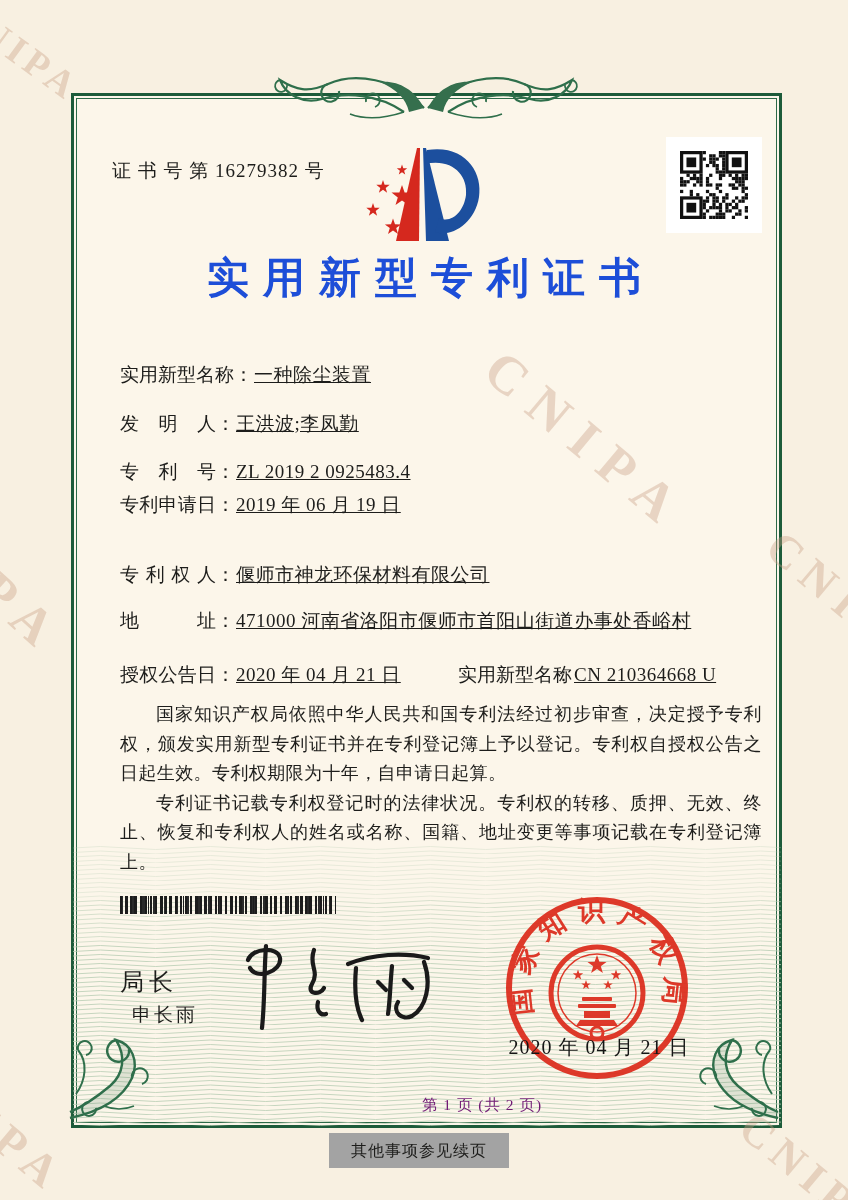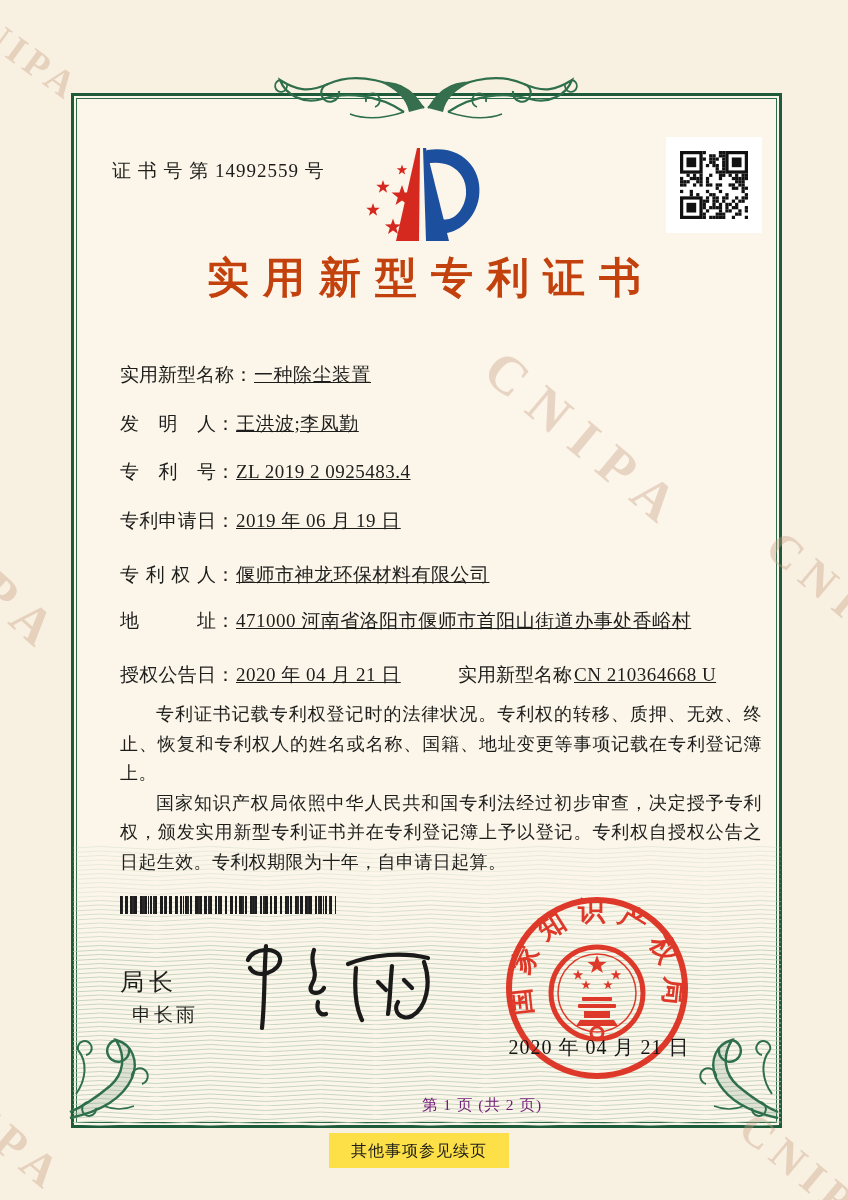--- a/index.html
+++ b/index.html
@@ -23,21 +23,21 @@
   .waves{position:absolute;left:73px;top:845px;z-index:2;}
   .orn-top{position:absolute;left:246px;top:62px;z-index:3;}
   .orn-corner{position:absolute;z-index:3;}
   .orn-corner.bl{left:64px;top:1014px;}
   .orn-corner.br{left:672px;top:1014px;transform:scaleX(-1);}
   .cert-no{position:absolute;left:112px;top:158px;font-size:19px;letter-spacing:1px;z-index:4;}
   .logo{position:absolute;left:355px;top:140px;z-index:4;}
   .qr-box{position:absolute;left:666px;top:137px;width:96px;height:96px;background:#ffffff;z-index:4;}
   .qr-box svg{position:absolute;left:14px;top:14px;}
   .title{position:absolute;left:0;width:848px;top:250px;text-align:center;font-size:42px;
-    font-weight:700;letter-spacing:14px;text-indent:14px;color:#c2410c;z-index:4;}
+    font-weight:700;letter-spacing:14px;text-indent:14px;color:#1d4ed8;z-index:4;}
   .fields{position:absolute;left:120px;top:362px;width:640px;font-size:19px;z-index:4;}
   .frow{position:absolute;left:0;white-space:nowrap;}
   .flabel{display:inline-block;width:96px;text-align:justify;text-align-last:justify;vertical-align:bottom;}
   .frow.wide .flabel{width:auto;text-align:left;text-align-last:auto;}
   .fcolon{display:inline-block;width:20px;}
   .fvalue{letter-spacing:0.5px;text-decoration:underline;}
   .grant2{position:absolute;left:338px;top:0;white-space:nowrap;}
   .body-text{position:absolute;left:120px;top:700px;width:642px;font-size:18px;
     line-height:29.5px;letter-spacing:0.4px;z-index:4;text-align:justify;}
   .body-text p{margin:0;text-indent:2em;}
@@ -48,21 +48,21 @@
       repeating-linear-gradient(90deg,#2a2a2a 0 3px,rgba(0,0,0,0) 3px 11px);}
   .signer-title{position:absolute;left:120px;top:966px;font-size:24px;letter-spacing:5px;z-index:4;}
   .signer-name{position:absolute;left:120px;top:1002px;font-size:19px;letter-spacing:3px;z-index:4;margin-left:12px;}
   .signature{position:absolute;left:228px;top:936px;z-index:6;}
   .seal{position:absolute;left:494px;top:885px;z-index:5;}
   .seal-date{position:absolute;left:497px;top:1034px;width:204px;text-align:center;
     font-size:20px;color:#151515;letter-spacing:1px;z-index:7;white-space:nowrap;}
   .page-num{position:absolute;left:71px;top:1095px;width:822px;text-align:center;
     font-size:15.5px;letter-spacing:1px;z-index:4;color:#701a75;}
   .note-box{position:absolute;left:329px;top:1133px;width:180px;height:35px;line-height:35px;
-    background:#fde047;text-align:center;font-size:16px;letter-spacing:1px;z-index:4;}
+    background:#a3a3a3;text-align:center;font-size:16px;letter-spacing:1px;z-index:4;}
 </style>
 </head>
 <body>
 
 <div class="page">
 
   <span class="wm" style="left:-30px;top:-12px;font-size:38px;letter-spacing:6px;transform:rotate(36deg);">CNIPA</span>
   <span class="wm" style="left:512px;top:338px;font-size:54px;letter-spacing:16px;transform:rotate(40deg);">CNIPA</span>
   <span class="wm" style="left:-95px;top:468px;font-size:52px;letter-spacing:14px;transform:rotate(42deg);">CNIPA</span>
   <span class="wm" style="left:790px;top:520px;font-size:46px;letter-spacing:10px;transform:rotate(40deg);">CNIPA</span>
@@ -111,21 +111,21 @@
       <path d="M6,104 C34,98 58,86 68,64 C75,47 68,30 52,26 C62,42 60,60 46,72 C34,82 20,92 6,98" fill="#3a7453" fill-opacity="0.15"></path>
       <path d="M52,26 a11,11 0 1 0 13,9"></path>
       <path d="M68,64 a8,8 0 1 1 10,6" stroke-width="2"></path>
       <path d="M24,88 a7,7 0 1 0 8,6" stroke-width="2"></path>
       <path d="M14,36 C24,48 22,66 12,80" stroke-width="2"></path>
       <path d="M14,36 a7,7 0 1 1 8,5" stroke-width="2"></path>
       <path d="M40,92 C50,96 60,96 70,92" stroke-width="1.6"></path>
     </g>
   </svg>
 
-  <div class="cert-no">证 书 号 第 14992559 号</div>
+  <div class="cert-no">证 书 号 第 16279382 号</div>
 
   <svg class="logo" width="135" height="108" viewBox="0 0 135 108">
     <polygon fill="#d5281e" points="62,8 65,8 64,101 41,101"></polygon>
     <polygon fill="#1c4f9e" points="68,8 71,8 94,101 71,101"></polygon>
     <path fill="#1c4f9e" d="M72,10 C110,4 128,32 124,57 C120,84 95,98 80,92 L84,78 C97,84 109,71 111,55 C113,35 97,18 70,24 Z"></path>
     <g fill="#d5281e">
       <polygon points="47.0,24.5 48.3,28.2 52.2,28.3 49.1,30.7 50.2,34.4 47.0,32.2 43.8,34.4 44.9,30.7 41.8,28.3 45.7,28.2"></polygon>
       <polygon points="28.0,40.0 29.6,44.7 34.7,44.8 30.7,47.9 32.1,52.7 28.0,49.8 23.9,52.7 25.3,47.9 21.3,44.8 26.4,44.7"></polygon>
       <polygon points="47.0,45.0 49.6,52.4 57.5,52.6 51.2,57.4 53.5,64.9 47.0,60.4 40.5,64.9 42.8,57.4 36.5,52.6 44.4,52.4"></polygon>
       <polygon points="18.0,63.0 19.6,67.7 24.7,67.8 20.7,70.9 22.1,75.7 18.0,72.8 13.9,75.7 15.3,70.9 11.3,67.8 16.4,67.7"></polygon>
@@ -288,40 +288,40 @@
   <div class="fields">
     <div class="frow wide" style="top:0">
       <span class="flabel">实用新型名称</span><span class="fcolon">：</span><span class="fvalue">一种除尘装置</span>
     </div>
     <div class="frow" style="top:49px">
       <span class="flabel">发明人</span><span class="fcolon">：</span><span class="fvalue">王洪波;李凤勤</span>
     </div>
     <div class="frow" style="top:97px">
       <span class="flabel">专利号</span><span class="fcolon">：</span><span class="fvalue">ZL 2019 2 0925483.4</span>
     </div>
-    <div class="frow" style="top:146px">
+    <div class="frow" style="top:130px">
       <span class="flabel">专利申请日</span><span class="fcolon">：</span><span class="fvalue">2019 年 06 月 19 日</span>
     </div>
     <div class="frow" style="top:200px">
       <span class="flabel">专利权人</span><span class="fcolon">：</span><span class="fvalue">偃师市神龙环保材料有限公司</span>
     </div>
     <div class="frow" style="top:246px">
       <span class="flabel">地址</span><span class="fcolon">：</span><span class="fvalue">471000 河南省洛阳市偃师市首阳山街道办事处香峪村</span>
     </div>
     <div class="frow" style="top:300px">
       <span class="flabel">授权公告日</span><span class="fcolon">：</span><span class="fvalue">2020 年 04 月 21 日</span>
       <span class="grant2">
         <span class="flabel">实用新型名称</span><span class="fcolon">：</span><span class="fvalue">CN 210364668 U</span>
       </span>
     </div>
   </div>
 
   <div class="body-text">
+    <p>国家知识产权局依照中华人民共和国专利法经过初步审查，决定授予专利权，颁发实用新型专利证书并在专利登记簿上予以登记。专利权自授权公告之日起生效。专利权期限为十年，自申请日起算。</p>
     <p>专利证书记载专利权登记时的法律状况。专利权的转移、质押、无效、终止、恢复和专利权人的姓名或名称、国籍、地址变更等事项记载在专利登记簿上。</p>
-    <p>国家知识产权局依照中华人民共和国专利法经过初步审查，决定授予专利权，颁发实用新型专利证书并在专利登记簿上予以登记。专利权自授权公告之日起生效。专利权期限为十年，自申请日起算。</p>
   </div>
 
   <div class="barcode"></div>
 
   <div class="signer-title">局长</div>
   <div class="signer-name">申长雨</div>
 
   <svg class="signature" width="225" height="105" viewBox="0 0 225 105" fill="none" stroke="#1a1a1a" stroke-width="4.2" stroke-linecap="round">
     <path d="M38,10 C36,34 37,64 34,92"></path>
     <path d="M20,24 C24,12 50,10 52,22 C54,36 28,44 22,32"></path>

